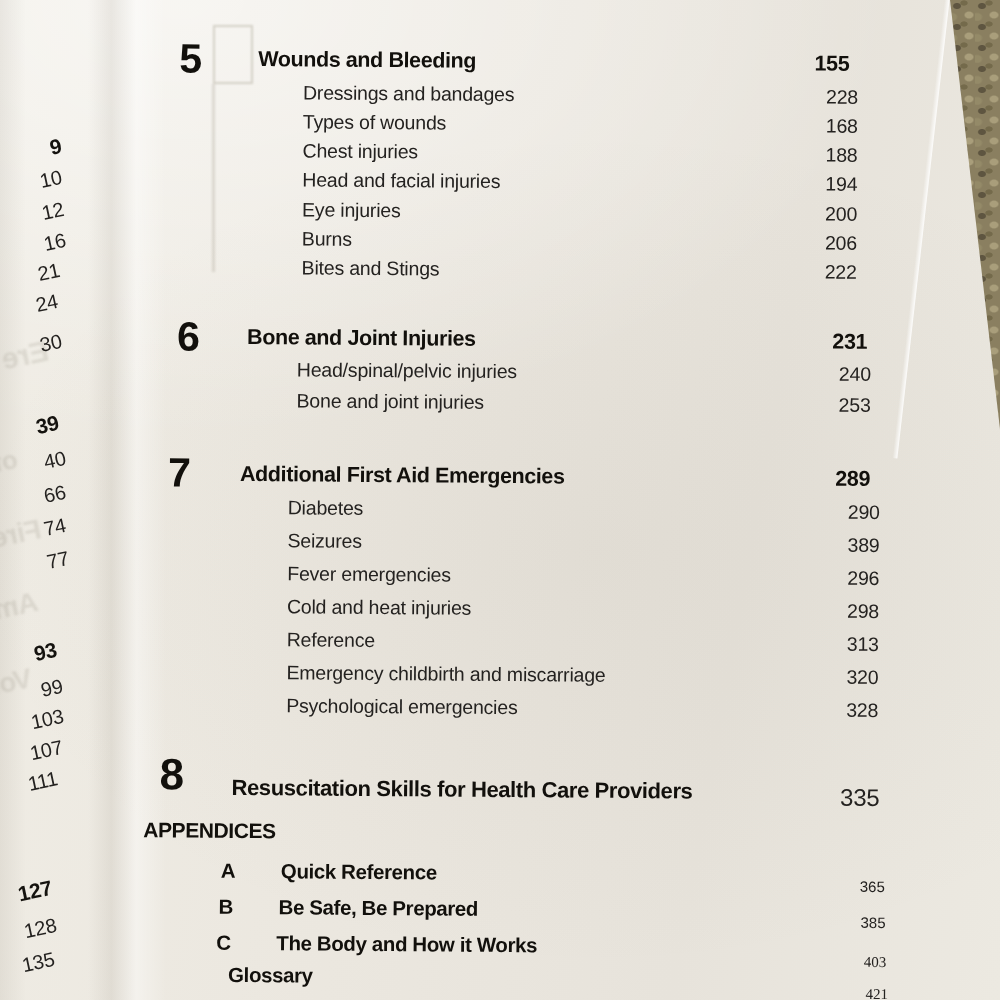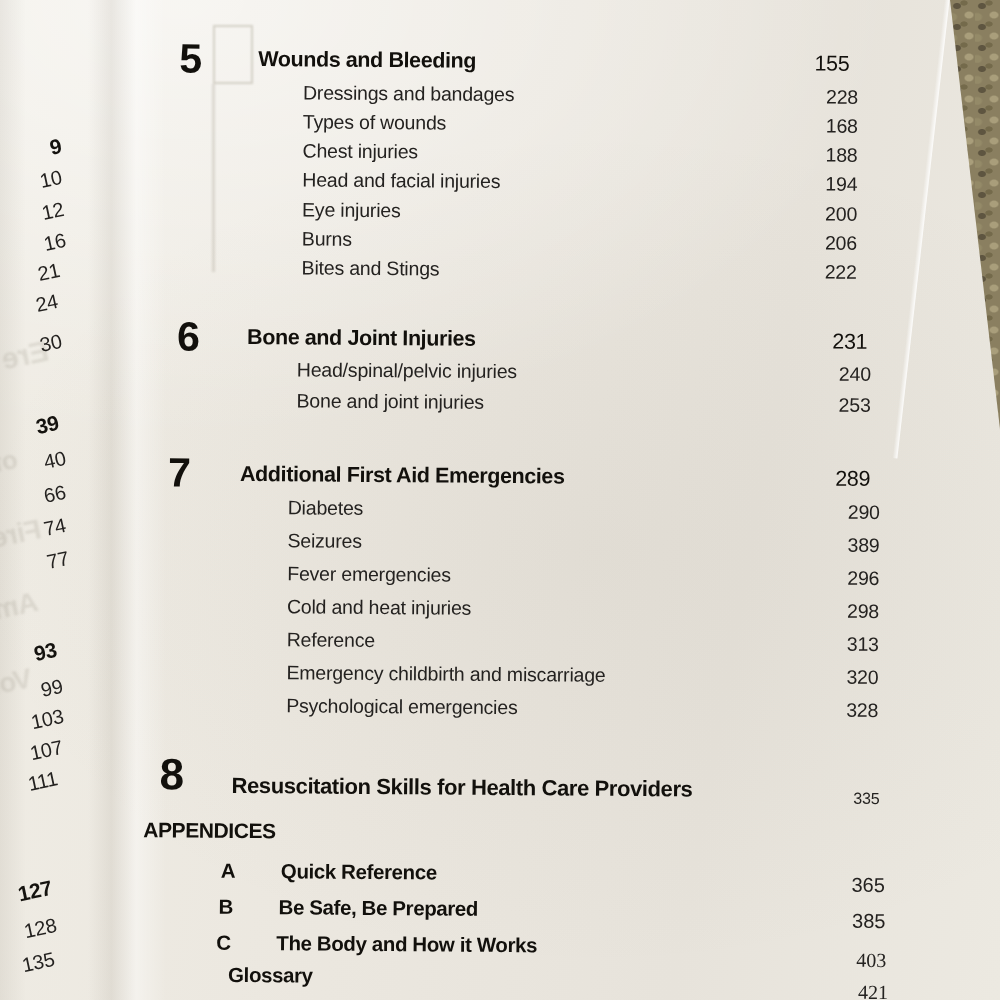--- a/index.html
+++ b/index.html
@@ -49,26 +49,26 @@
   .ln{position:absolute;font-size:20px;color:#242220;transform:rotate(-12deg);
     letter-spacing:-.3px;}
   .lnb{font-weight:bold;font-size:21px;color:#15130f;}
 
   
   .main{position:absolute;inset:0;transform:rotate(.45deg);transform-origin:500px 480px;
     color:#1d1b18;}
   .ch-num{position:absolute;font-size:41px;font-weight:bold;letter-spacing:-1px;color:#12100c;}
   .row{position:absolute;display:flex;justify-content:space-between;align-items:baseline;}
   .head-title{font-size:21.5px;font-weight:bold;letter-spacing:-.4px;color:#12100c;}
-  .head-page{font-size:21.5px;font-weight:normal;letter-spacing:-.4px;color:#12100c;}
+  .head-page{font-size:21.5px;font-weight:bold;letter-spacing:-.4px;color:#12100c;}
   .item-title{font-size:19.5px;letter-spacing:-.2px;color:#242220;}
   .item-page{font-size:19.5px;letter-spacing:-.2px;color:#242220;}
   .app-letter{font-size:20.5px;font-weight:bold;width:60px;flex:0 0 auto;color:#12100c;}
   .app-title{font-size:20.5px;font-weight:bold;letter-spacing:-.4px;color:#12100c;flex:1 1 auto;}
-  .app-page{font-size:20px;color:#242220;flex:0 0 auto;}
+  .app-page{font-size:15px;color:#242220;flex:0 0 auto;}
   .dn6{transform:translateY(6px);} .dn9{transform:translateY(9px);} .dn12{transform:translateY(12px);font-family:Liberation Serif, serif;}
   .label{position:absolute;font-size:21px;font-weight:bold;letter-spacing:-.4px;color:#12100c;}
 </style>
 </head>
 <body>
 
 <div class="scene">
   <div class="carpet"></div>
   <div class="carpet-shade"></div>
 
@@ -186,21 +186,21 @@
           <span class="item-page">320</span>
         </div>
       <div class="row" style="left:288px;right:120px;top:696px">
           <span class="item-title">Psychological emergencies</span>
           <span class="item-page">328</span>
         </div>
 
       <div class="ch-num" style="left:162px;top:752px;font-size:44px">8</div>
       <div class="row" style="left:234px;right:118px;top:775px">
         <span class="head-title" style="font-size:22px">Resuscitation Skills for Health Care Providers</span>
-        <span class="item-page dn6" style="font-size:16px">335</span>
+        <span class="item-page dn6" style="font-size:24px">335</span>
       </div>
 
       <div class="label" style="left:146px;top:821px">APPENDICES</div>
       <div class="row" style="left:224px;right:112px;top:861px">
         <span class="app-letter">A</span>
         <span class="app-title">Quick Reference</span>
         <span class="app-page dn9">365</span>
       </div>
       <div class="row" style="left:222px;right:111px;top:897px">
         <span class="app-letter">B</span>

